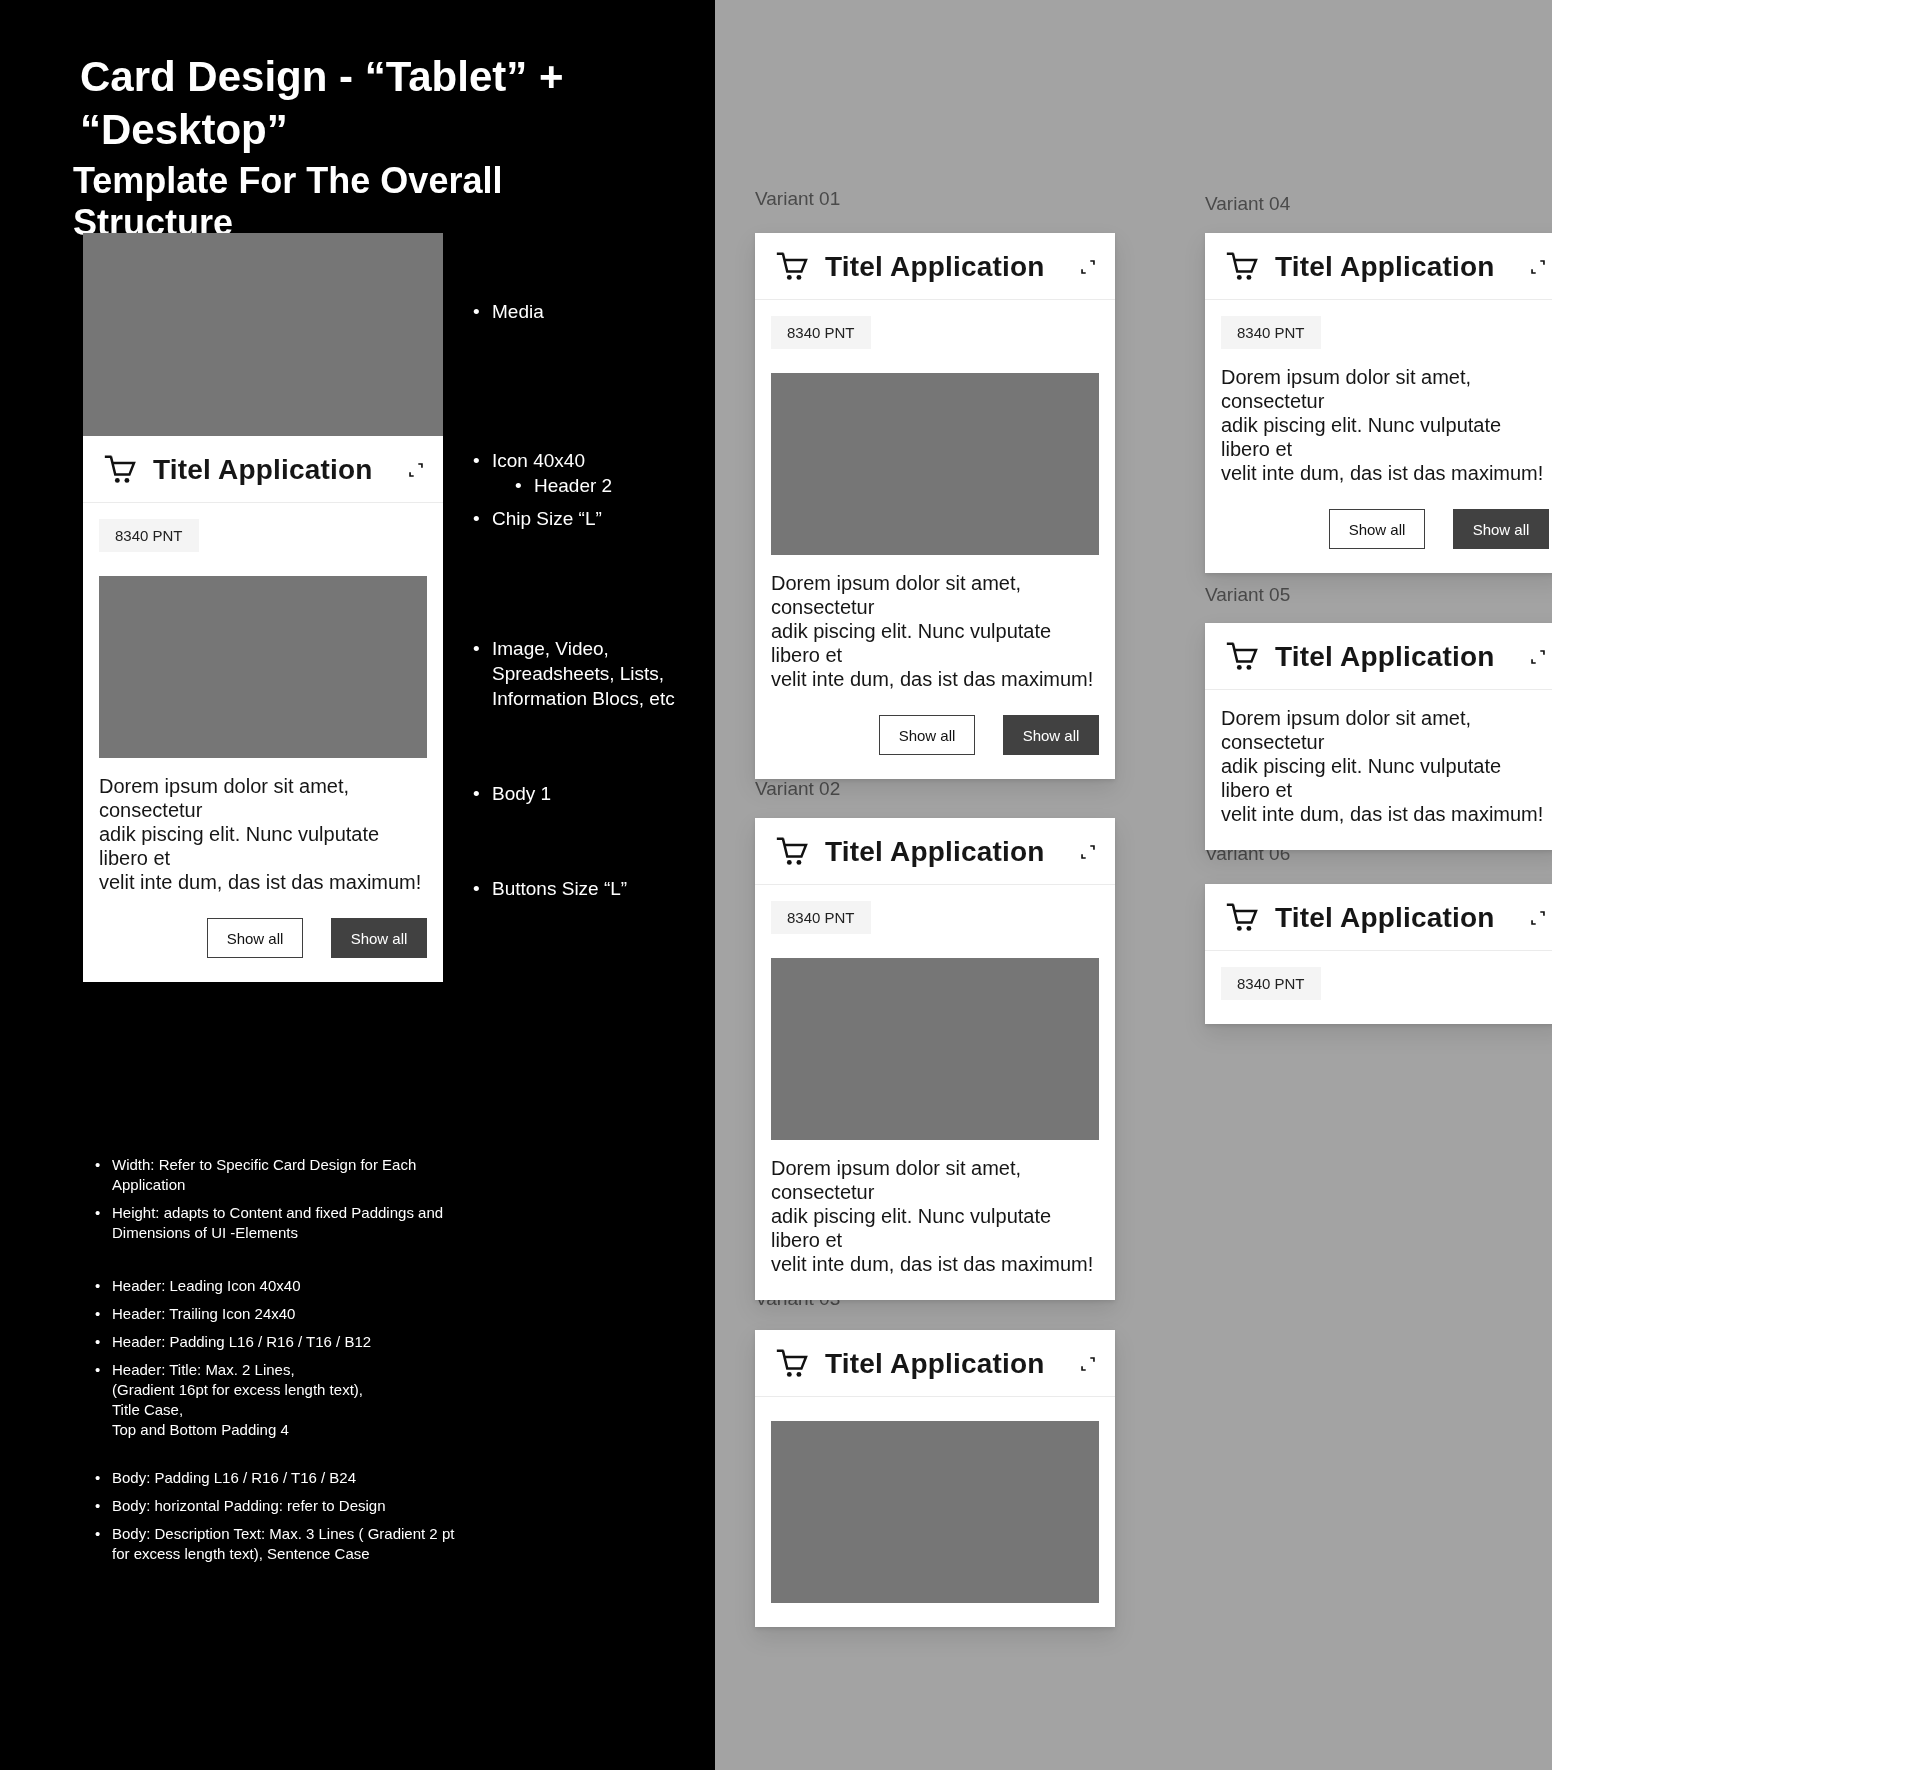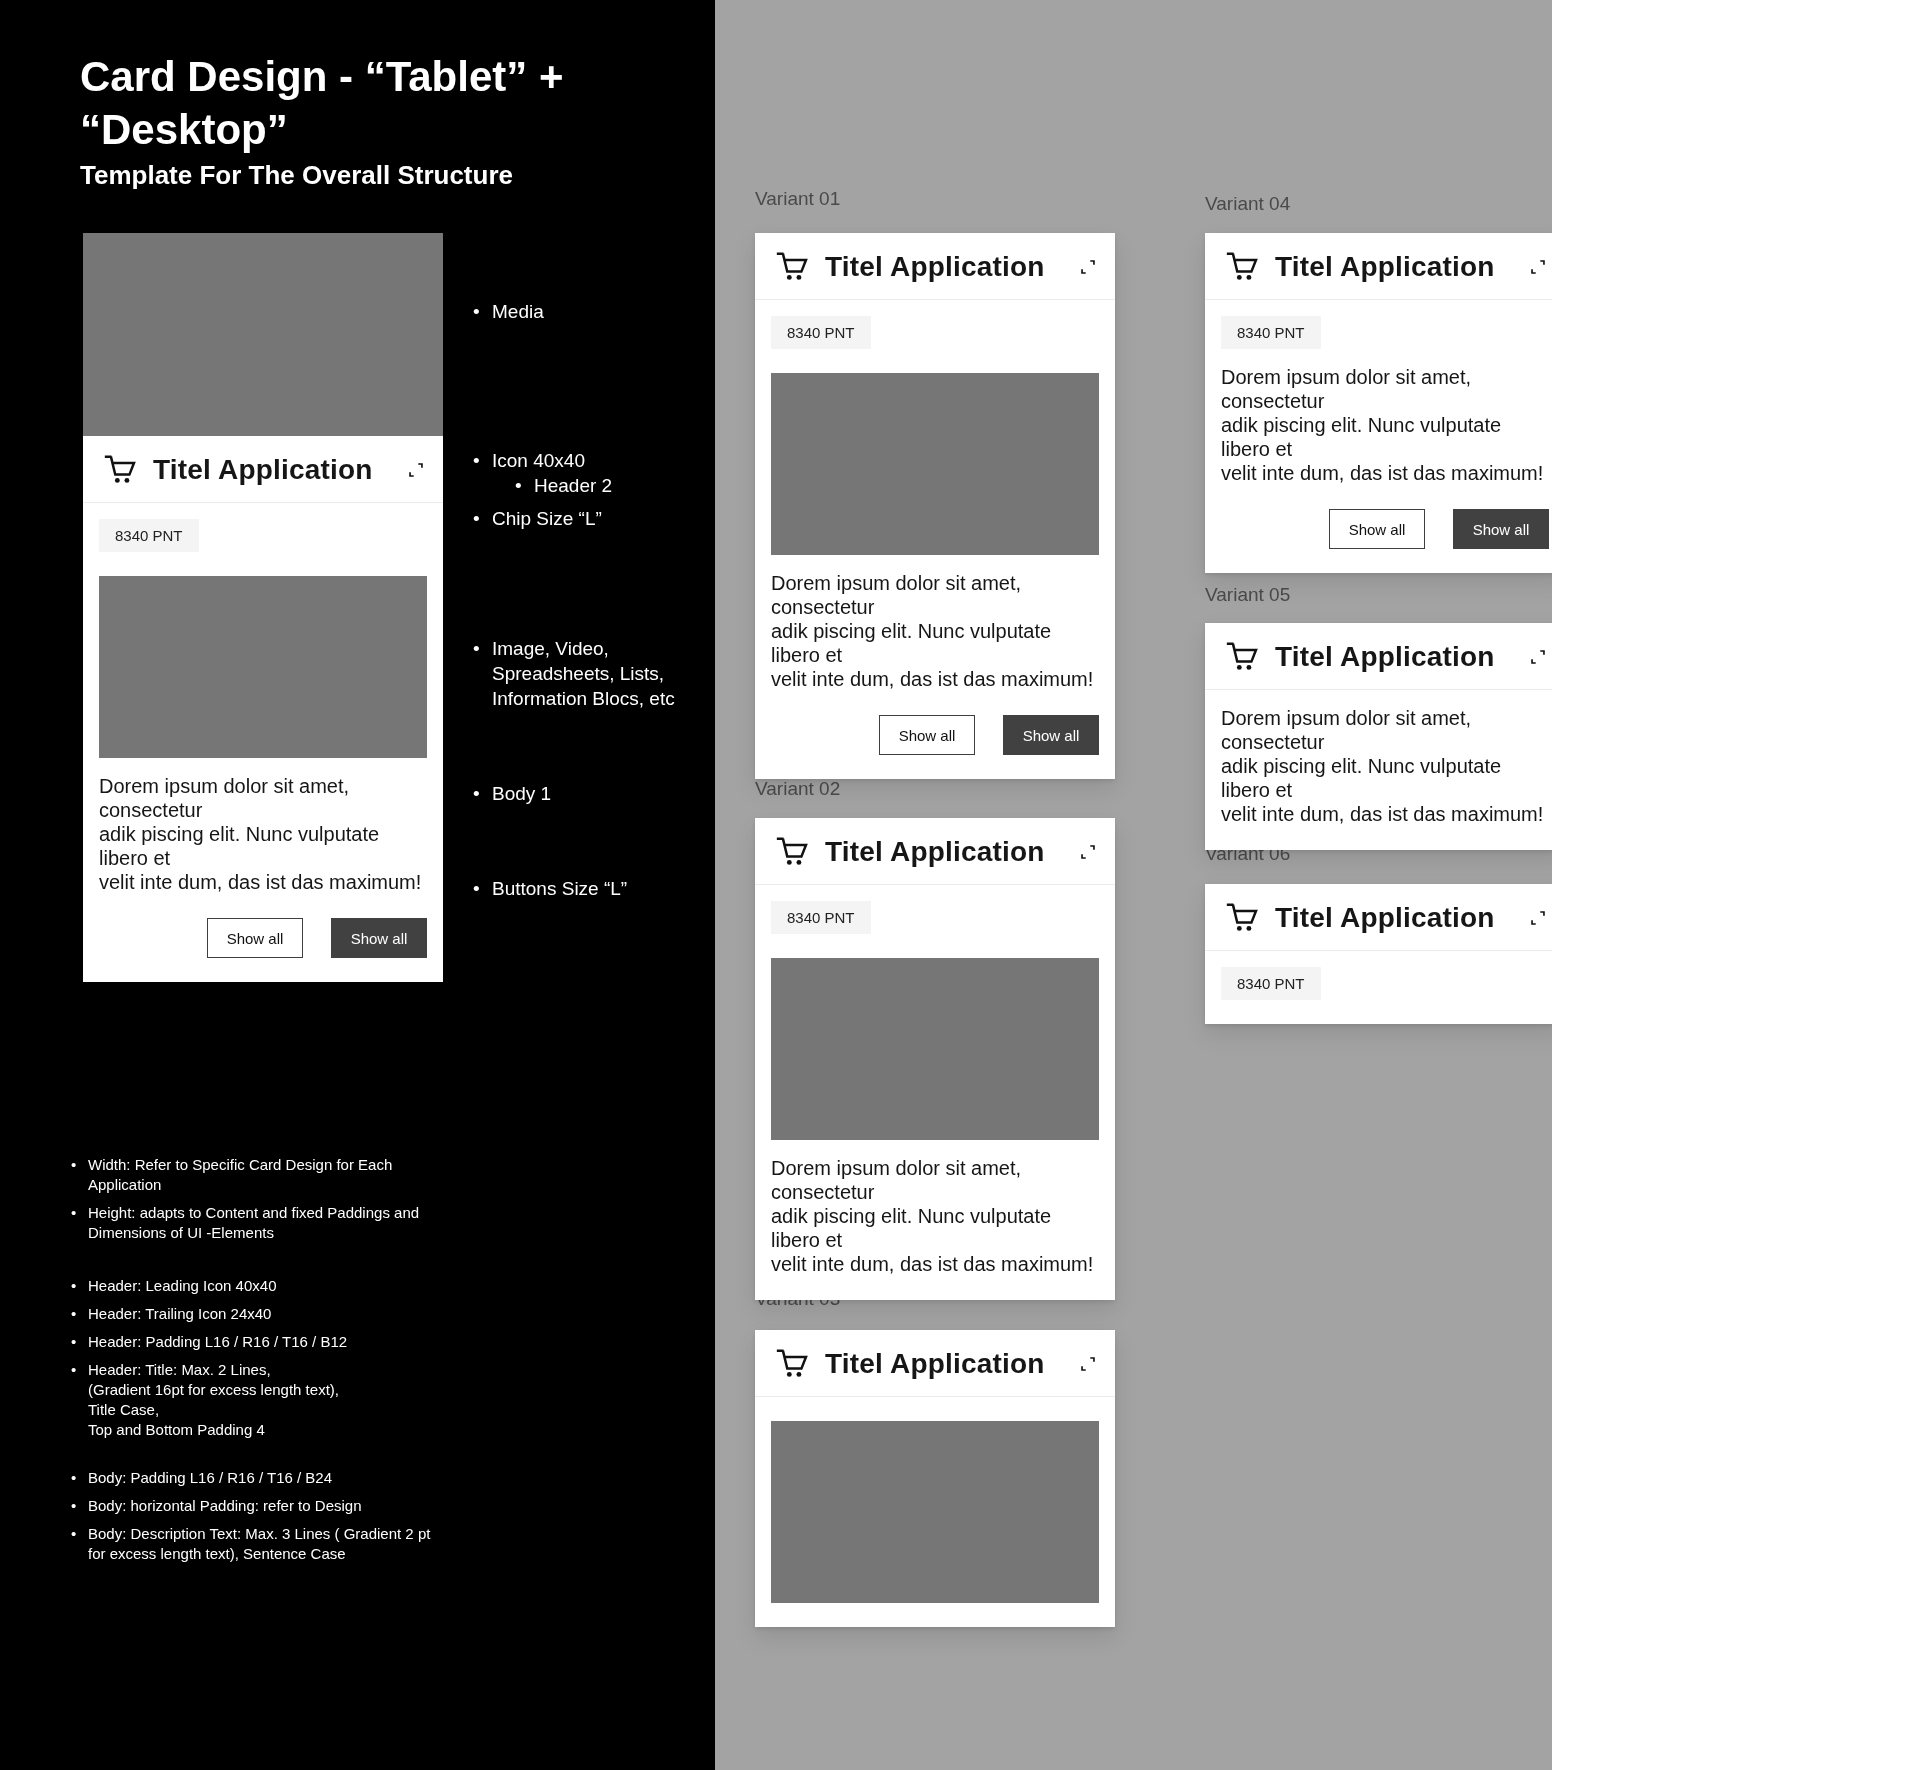--- a/index.html
+++ b/index.html
@@ -9,40 +9,40 @@
     font-family:Liberation Sans, sans-serif; background:#a3a3a3;
   }
 
   
   .left-panel { position:absolute; left:0; top:0; width:715px; height:1770px; background:#000; }
   .headline {
     position:absolute; left:80px; top:50px; width:590px;
     color:#fff; font-size:42px; font-weight:700; line-height:53px; white-space:pre-line;
   }
   .subtitle {
-    position:absolute; left:80px; top:160px; width:590px;
-    color:#fff; font-size:26px; font-weight:700;
+    position:absolute; left:73px; top:160px; width:590px;
+    color:#fff; font-size:36px; font-weight:700;
   }
 
   
   .note { position:absolute; color:#fff; font-size:19px; line-height:25px; }
   .note .bullet-item { position:relative; padding-left:21px; display:inline-block; white-space:pre-line; vertical-align:top; }
   .note .bullet-item::before { content:"•"; position:absolute; left:2px; top:0; }
   .note-media   { left:471px; top:299px; }
   .note-iconrow { left:471px; top:448px; }
   .note-iconrow .second { margin-left:42px; }
   .note-chip    { left:471px; top:506px; }
   .note-image   { left:471px; top:636px; width:260px; }
   .note-body    { left:471px; top:781px; }
   .note-buttons { left:471px; top:876px; }
 
   
   .guidelines-heading { position:absolute; left:80px; top:1076px; color:#fff; font-size:23px; font-weight:700; line-height:30px; }
   .guidelines-heading span { display:block; }
-  .g-list { position:absolute; left:64px; width:450px; list-style:none; color:#fff; font-size:15px; line-height:20px; }
+  .g-list { position:absolute; left:88px; width:450px; list-style:none; color:#fff; font-size:15px; line-height:20px; }
   .g-list li { position:relative; padding-left:24px; margin-bottom:8px; white-space:pre-line; }
   .g-list li::before { content:"•"; position:absolute; left:7px; top:0; }
   .g1 { top:1155px; }
   .g2 { top:1276px; }
   .g3 { top:1468px; }
 
   
   .card {
     position:absolute; width:360px; background:#fff; padding-bottom:24px;
     box-shadow:0 2px 4px rgba(0,0,0,.10), 0 10px 22px rgba(0,0,0,.10);

